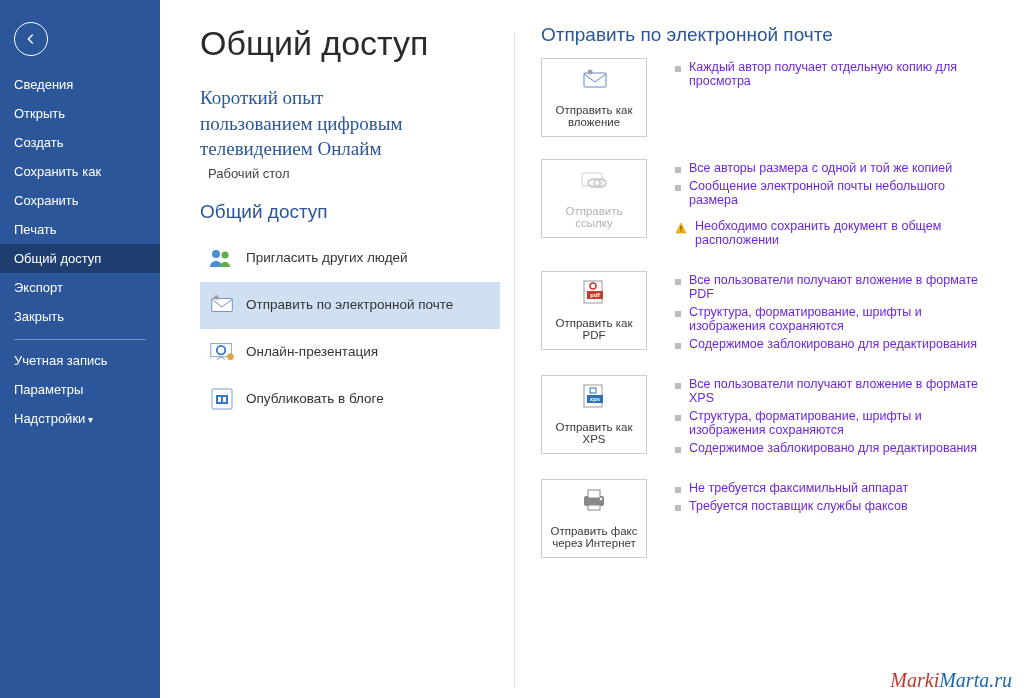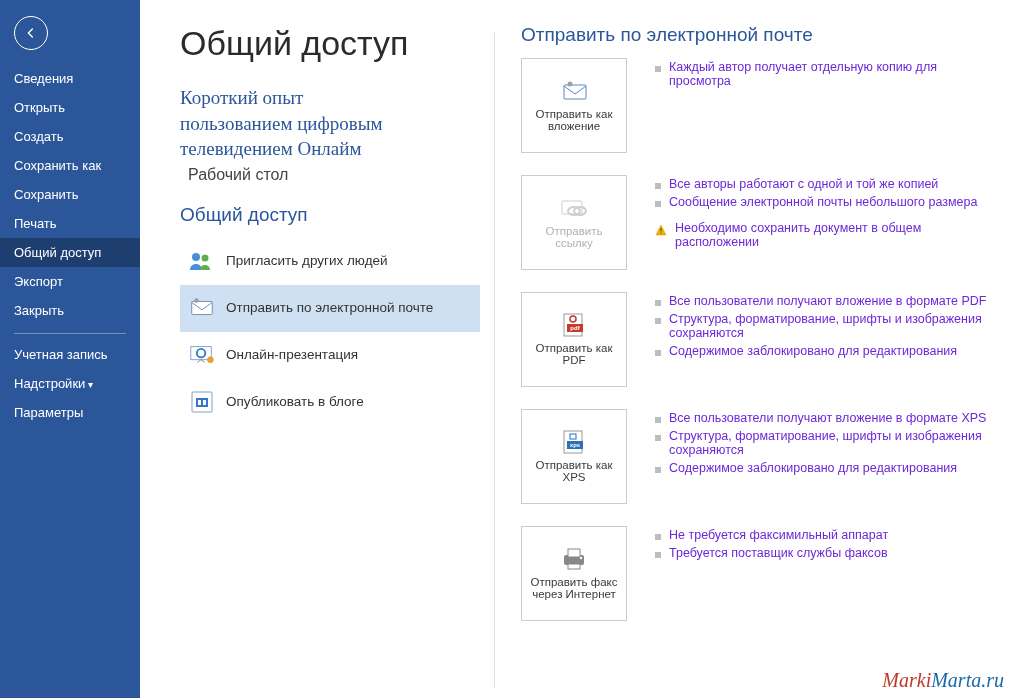--- a/index.html
+++ b/index.html
@@ -1,46 +1,46 @@
 <!DOCTYPE html>
 <html><head>
 <meta charset="utf-8">
 <style>
   * { box-sizing: border-box; margin: 0; padding: 0; }
   html, body { width: 1024px; height: 698px; font-family: "Segoe UI", Arial, sans-serif; overflow: hidden; background: #fff; }
   .root { display: flex; width: 100%; height: 100%; }
-  .sidebar { width: 140px; background: #2b579a; color: #fff; padding-top: 8px; flex-shrink: 0; }
+  .sidebar { width: 160px; background: #2b579a; color: #fff; padding-top: 14px; flex-shrink: 0; }
   .back-btn { width: 34px; height: 34px; border: 1.5px solid #fff; border-radius: 50%; display: flex; align-items: center; justify-content: center; margin: 8px 0 14px 14px; cursor: pointer; }
   .back-btn svg { width: 16px; height: 16px; }
   .side-item { padding: 7px 14px; font-size: 13px; cursor: pointer; }
   .side-item.active { background: #1e3e70; }
   .side-sep { height: 1px; background: rgba(255,255,255,0.35); margin: 8px 14px 6px; }
   .side-caret::after { content: " ▾"; font-size: 10px; }
   .main { flex: 1; padding: 24px 30px 10px 40px; display: flex; position: relative; overflow: hidden; }
   .colL { width: 300px; flex-shrink: 0; }
   .page-title { font-size: 34px; font-weight: 300; color: #2b2b2b; margin-bottom: 22px; }
   .doc-title { font-size: 19px; font-weight: 400; color: #2b579a; line-height: 1.35; font-family: Liberation Serif, serif; }
-  .doc-loc { font-size: 16px; color: #444; margin: 4px 0 20px 8px; }
+  .doc-loc { font-size: 13px; color: #444; margin: 4px 0 20px 8px; }
   .sub-head { font-size: 19px; color: #2b579a; font-weight: 400; margin-bottom: 12px; }
   .share-list { margin-top: 4px; }
   .share-item { display: flex; align-items: center; gap: 10px; padding: 10px 8px; font-size: 13.5px; color: #333; cursor: pointer; border-bottom: 1px solid transparent; }
   .share-item.selected { background: #cfe0f2; }
   .share-item .icon { width: 28px; height: 26px; display: flex; align-items: center; justify-content: center; flex-shrink: 0; }
   .vsep { width: 1px; background: #e0e0e0; margin: 8px 26px 0 14px; }
   .colR { flex: 1; }
   .right-head { font-size: 19px; color: #2b579a; font-weight: 400; margin-bottom: 12px; }
   .option-row { display: flex; gap: 28px; margin-bottom: 22px; align-items: flex-start; }
-  .opt-btn { width: 106px; min-height: 66px; border: 1px solid #ccc; background: #fff; display: flex; flex-direction: column; align-items: center; justify-content: center; padding: 20px 4px; font-size: 11.5px; color: #3a3a3a; text-align: center; cursor: pointer; gap: 5px; }
+  .opt-btn { width: 106px; min-height: 66px; border: 1px solid #ccc; background: #fff; display: flex; flex-direction: column; align-items: center; justify-content: center; padding: 8px 4px; font-size: 11.5px; color: #3a3a3a; text-align: center; cursor: pointer; gap: 13px; }
   .opt-btn.disabled { color: #b1b1b1; cursor: default; }
   .opt-btn .icon { width: 30px; height: 24px; display: flex; align-items: center; justify-content: center; }
   .bullets { flex: 1; font-size: 12.5px; color: #6d28d9; }
   .bullets .line { display: flex; align-items: flex-start; gap: 8px; padding: 2px 0; }
   .bullets .sq { width: 6px; height: 6px; background: #bdbdbd; margin-top: 6px; flex-shrink: 0; }
   .bullets .warn { width: 12px; height: 12px; margin-top: 3px; flex-shrink: 0; }
-  .watermark { position: absolute; bottom: 6px; right: 20px; font-style: italic; font-size: 20px; font-family: Georgia, serif; }
+  .watermark { position: absolute; bottom: 6px; right: 12px; font-style: italic; font-size: 20px; font-family: Georgia, serif; }
   .watermark .p1 { color: #c0392b; }
   .watermark .p2 { color: #1a6aa8; }
 </style>
 </head>
 <body>
 
 <div class="root">
   <div class="sidebar">
     <div class="back-btn">
       <svg viewBox="0 0 24 24">
@@ -54,22 +54,22 @@
         <div class="side-item">Сохранить как</div>
         <div class="side-item">Сохранить</div>
         <div class="side-item">Печать</div>
         <div class="side-item active">Общий доступ</div>
         <div class="side-item">Экспорт</div>
         <div class="side-item">Закрыть</div>
       </div>
     <div class="side-sep"></div>
     <div id="side-bottom">
         <div class="side-item">Учетная запись</div>
+        <div class="side-item">Параметры</div>
         <div class="side-item side-caret">Надстройки</div>
-        <div class="side-item">Параметры</div>
       </div>
   </div>
 
   <div class="main">
     <div class="colL">
       <div class="page-title">Общий доступ</div>
       <div class="doc-title">
         <span>Короткий опыт</span><br>
         <span>пользованием цифровым</span><br>
         <span>телевидением Онлайм</span>
@@ -153,21 +153,21 @@
                   <rect x="3" y="4" width="20" height="13" rx="1" fill="#fff" stroke="#cfcfcf"></rect>
                   <ellipse cx="21" cy="14" rx="6" ry="4" fill="none" stroke="#cfcfcf" stroke-width="2"></ellipse>
                   <ellipse cx="15" cy="14" rx="6" ry="4" fill="none" stroke="#cfcfcf" stroke-width="2"></ellipse>
                 </svg>
               </span>
               <span>Отправить ссылку</span>
             </div>
             <div class="bullets">
               <div class="line">
                 <span class="sq"></span>
-                <span>Все авторы работают с одной и той же копией</span>
+                <span>Все авторы размера с одной и той же копией</span>
               </div>
               <div class="line">
                 <span class="sq"></span>
                 <span>Сообщение электронной почты небольшого размера</span>
               </div>
               <div style="height: 8px;"></div>
               <div class="line">
                 <span class="warn"><svg width="12" height="12" viewBox="0 0 12 12">
                     <path d="M6 1l5 10H1z" fill="#f3b200" stroke="#cc8f00" stroke-width="0.5"></path>
                     <rect x="5.4" y="4" width="1.2" height="3.5" fill="#7a5400"></rect>

